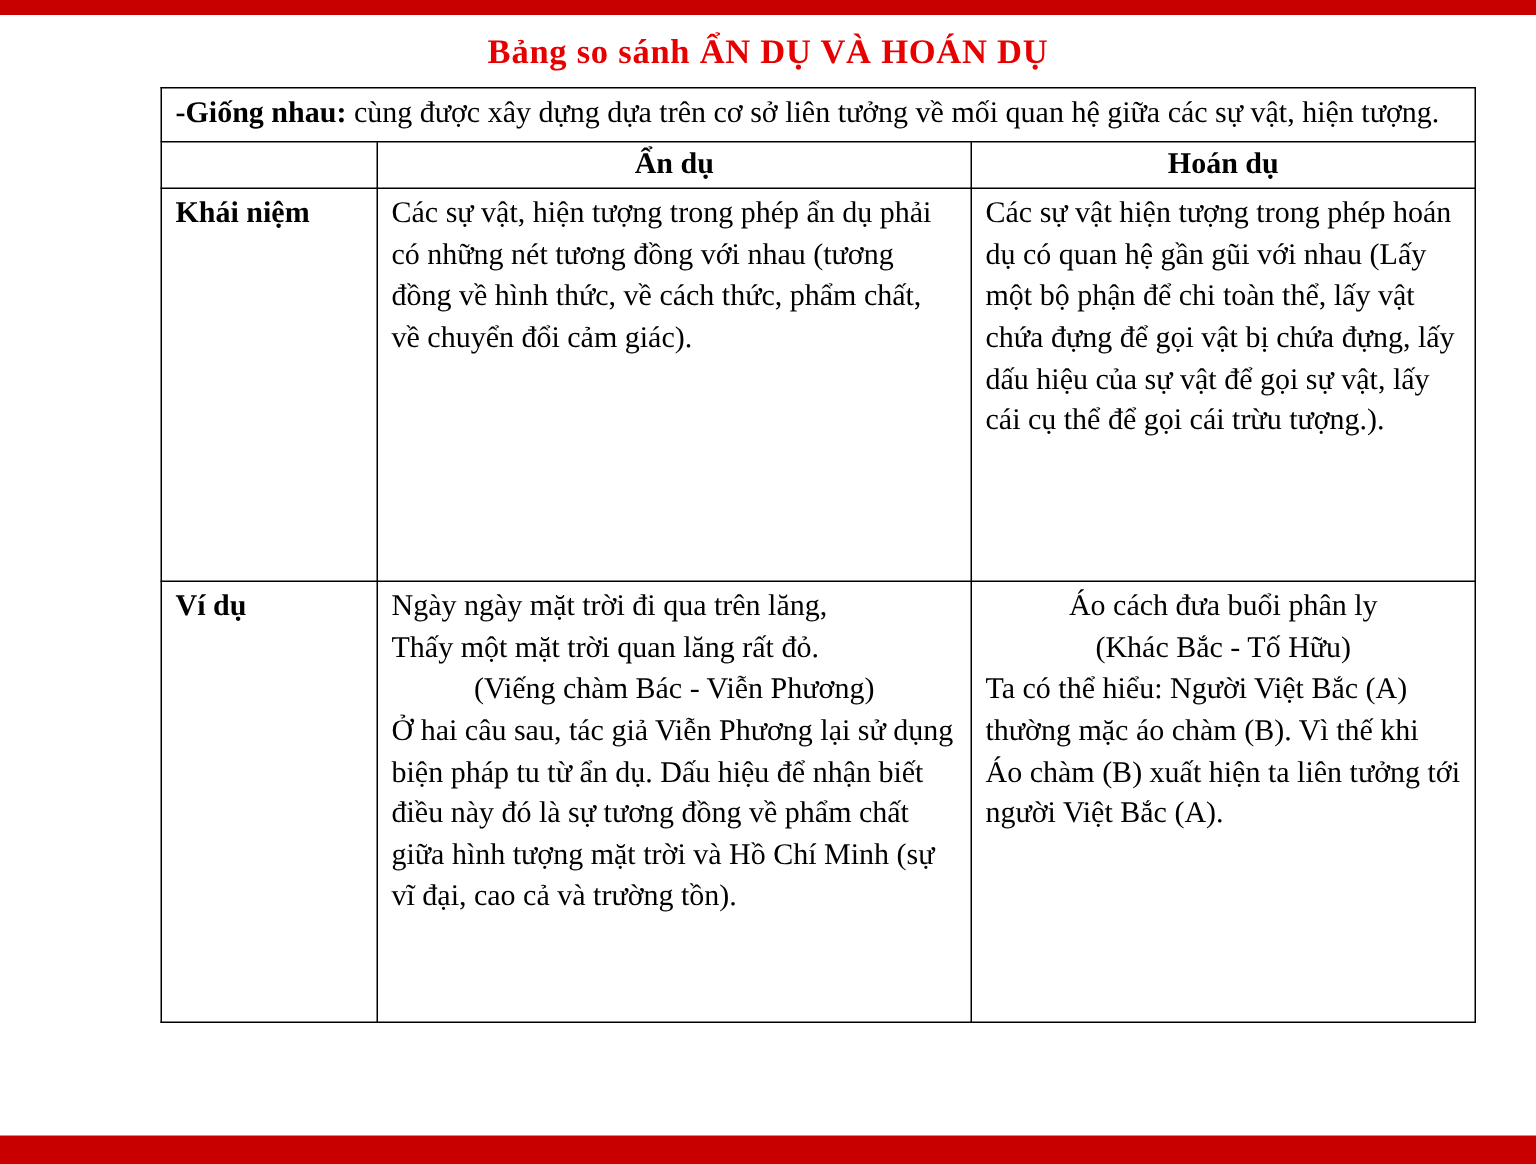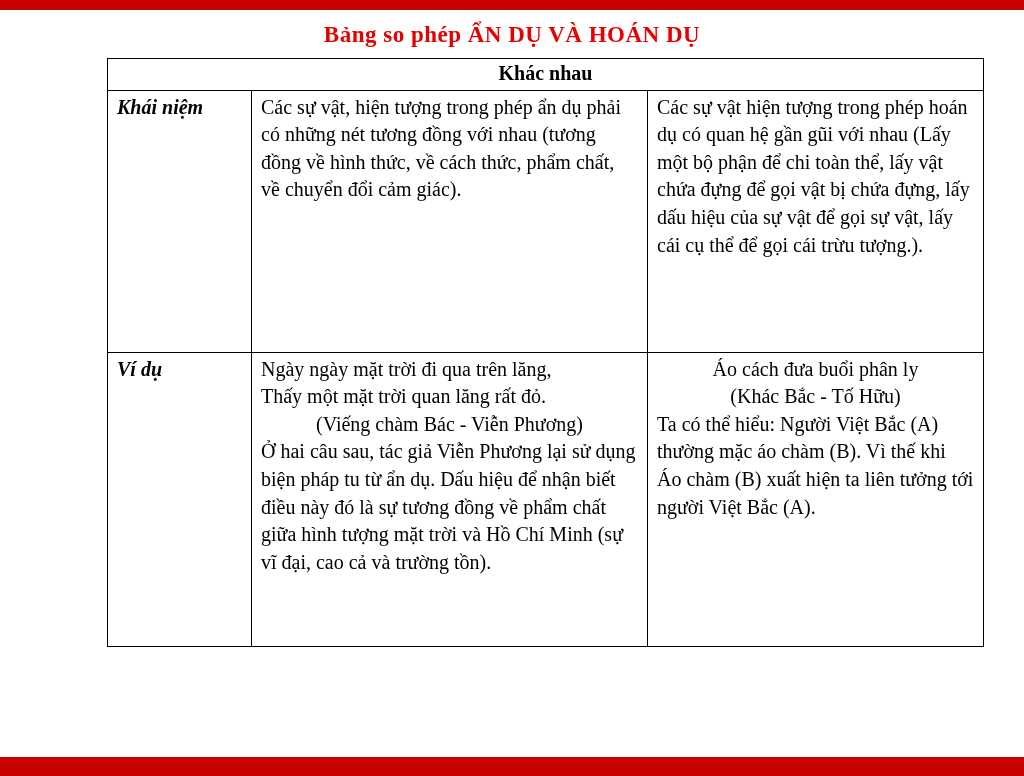--- a/index.html
+++ b/index.html
@@ -41,47 +41,52 @@
   table.compare td {
     border: 1px solid #000;
     padding: 3px 9px 4px 9px;
     font-size: 20px;
     line-height: 1.38;
     vertical-align: top;
     text-align: left;
   }
   .center { text-align: center !important; }
   .bold { font-weight: bold; }
-  .label-cell { font-weight: bold; font-style: italic; }
+  .label-cell { font-weight: bold; }
   .quote { }
   tr.row-header-cols td { padding-top: 1px; padding-bottom: 2px; }
   tr.row-different td { padding-top: 1px; padding-bottom: 2px; }
   tr.row-concept td { height: 262px; }
   tr.row-example td { height: 294px; }
 </style>
 </head>
 <body>
 
 <div class="page">
 
-  <h1 class="title">Bảng so phép ẨN DỤ VÀ HOÁN DỤ</h1>
+  <h1 class="title">Bảng so sánh ẨN DỤ VÀ HOÁN DỤ</h1>
 
   <table class="compare">
     <colgroup>
       <col class="c1">
         <col class="c2">
         <col class="c3">
     </colgroup>
     <tbody>
 
-
-      <tr class="row-different">
-        <td colspan="3" class="center bold">Khác nhau</td>
+      <tr>
+        <td colspan="3"><span class="bold">-Giống nhau:</span><span> cùng được xây dựng dựa trên cơ sở liên tưởng về mối quan hệ giữa các sự vật, hiện tượng.</span></td>
       </tr>
 
+
+      <tr class="row-header-cols">
+        <td></td>
+        <td class="center bold">Ẩn dụ</td>
+        <td class="center bold">Hoán dụ</td>
+      </tr>
 
       <tr class="row-concept">
         <td class="label-cell">Khái niệm</td>
         <td>Các sự vật, hiện tượng trong phép ẩn dụ phải có những nét tương đồng với nhau (tương đồng về hình thức, về cách thức, phẩm chất, về chuyển đổi cảm giác).</td>
         <td>Các sự vật hiện tượng trong phép hoán dụ có quan hệ gần gũi với nhau (Lấy một bộ phận để chi toàn thể, lấy vật chứa đựng để gọi vật bị chứa đựng, lấy dấu hiệu của sự vật để gọi sự vật, lấy cái cụ thể để gọi cái trừu tượng.).</td>
       </tr>
 
       <tr class="row-example">
         <td class="label-cell">Ví dụ</td>
         <td>

